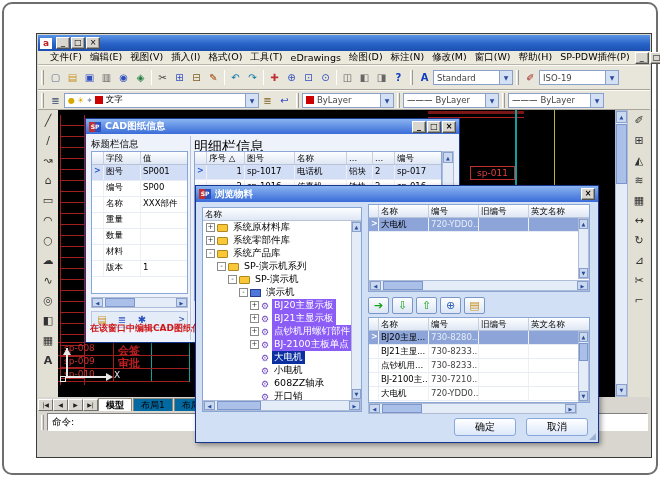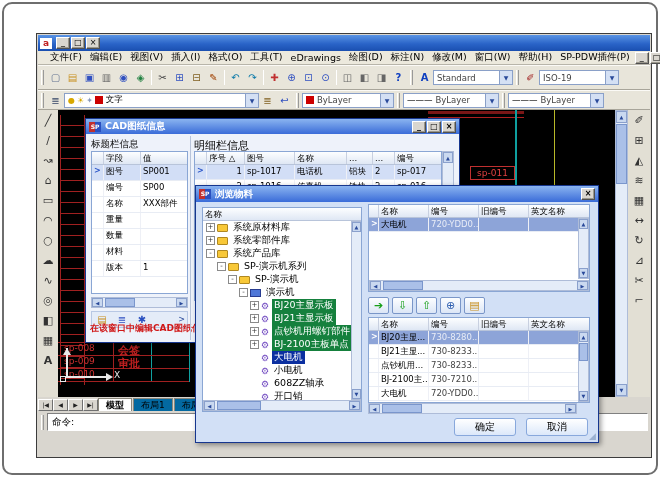--- a/index.html
+++ b/index.html
@@ -47,21 +47,21 @@
 .mk{color:#2a55c8;font-weight:bold;font-size:8px}
 .sbh{position:absolute;background:#e4ecf8;border:1px solid #aebcd8;display:flex;align-items:center}
 .sbv{position:absolute;background:#e4ecf8;border:1px solid #aebcd8;display:flex;flex-direction:column;align-items:center;justify-content:space-between}
 .sbb{background:#cad9f0;border:1px solid #8aa0cc;color:#2a4a9a;display:flex;align-items:center;justify-content:center;font-size:5px}
 .titem{display:flex;align-items:center;height:13px;white-space:nowrap}
 .expb{width:9px;height:9px;border:1px solid #8a8a8a;background:#fff;font-size:7px;line-height:7px;text-align:center;color:#333;flex:0 0 auto;margin-right:2px}
 .fold{width:11px;height:8px;background:#f8c838;border:1px solid #b08820;border-radius:1px;margin-right:3px;flex:0 0 auto}
 .mach{width:11px;height:8px;background:#5078d8;border:1px solid #283c90;margin-right:3px;flex:0 0 auto}
 .gear{color:#7048c0;font-size:9px;margin-right:3px;flex:0 0 auto}
 .tlabel{font-size:9.5px;padding:0 2px}
-.hl .tlabel{background:#15803d;color:#fff}
+.hl .tlabel{background:#8b5cf6;color:#fff}
 .sel .tlabel{background:#0b2fa0;color:#fff}
 .ibtn{width:21px;height:17px;border:1px solid #7a96c8;background:linear-gradient(180deg,#fdfeff,#dce6f6);display:flex;align-items:center;justify-content:center;font-size:11px;margin-right:3px;border-radius:2px}
 .xpbtn{position:absolute;width:62px;height:18px;background:linear-gradient(180deg,#ffffff,#dce8fa);border:1px solid #88a8dc;border-radius:3px;font-size:10px;text-align:center;line-height:16px}
 </style>
 </head>
 <body>
 
 <div class="frame"></div>
 
 <div class="app">
@@ -331,21 +331,21 @@
     <span class="tbtn" style="color:#2a50c0;width:20px">✱</span>
     <span style="margin-left:auto;color:#2a4a9a;font-size:8px;padding-right:2px">&gt;</span>
   </div>
 
   <div class="abs" style="left:4px;top:203px">
     <div style="color:#d01818;font-size:9px;font-weight:bold">在该窗口中编辑CAD图纸信息</div>
   </div>
 
   <div class="abs" style="left:104px;top:17px;width:1px;height:204px;background:#b8c4da"></div>
 
-  <span class="abs" style="left:108px;top:19px;font-size:11px">明细栏信息</span>
+  <span class="abs" style="left:108px;top:19px;font-size:14px">明细栏信息</span>
 
   <div class="panel" style="left:108px;top:32px;width:248px;height:150px">
     <div class="thead" style="height:13px">
       <span class="hcell" style="width:12px"></span>
       <span class="hcell" style="width:38px">序号 △</span>
       <span class="hcell" style="width:50px">图号</span>
       <span class="hcell" style="width:52px">名称</span>
       <span class="hcell" style="width:26px">...</span>
       <span class="hcell" style="width:22px">...</span>
       <span class="hcell" style="width:44px;border-right:none">编号</span>

